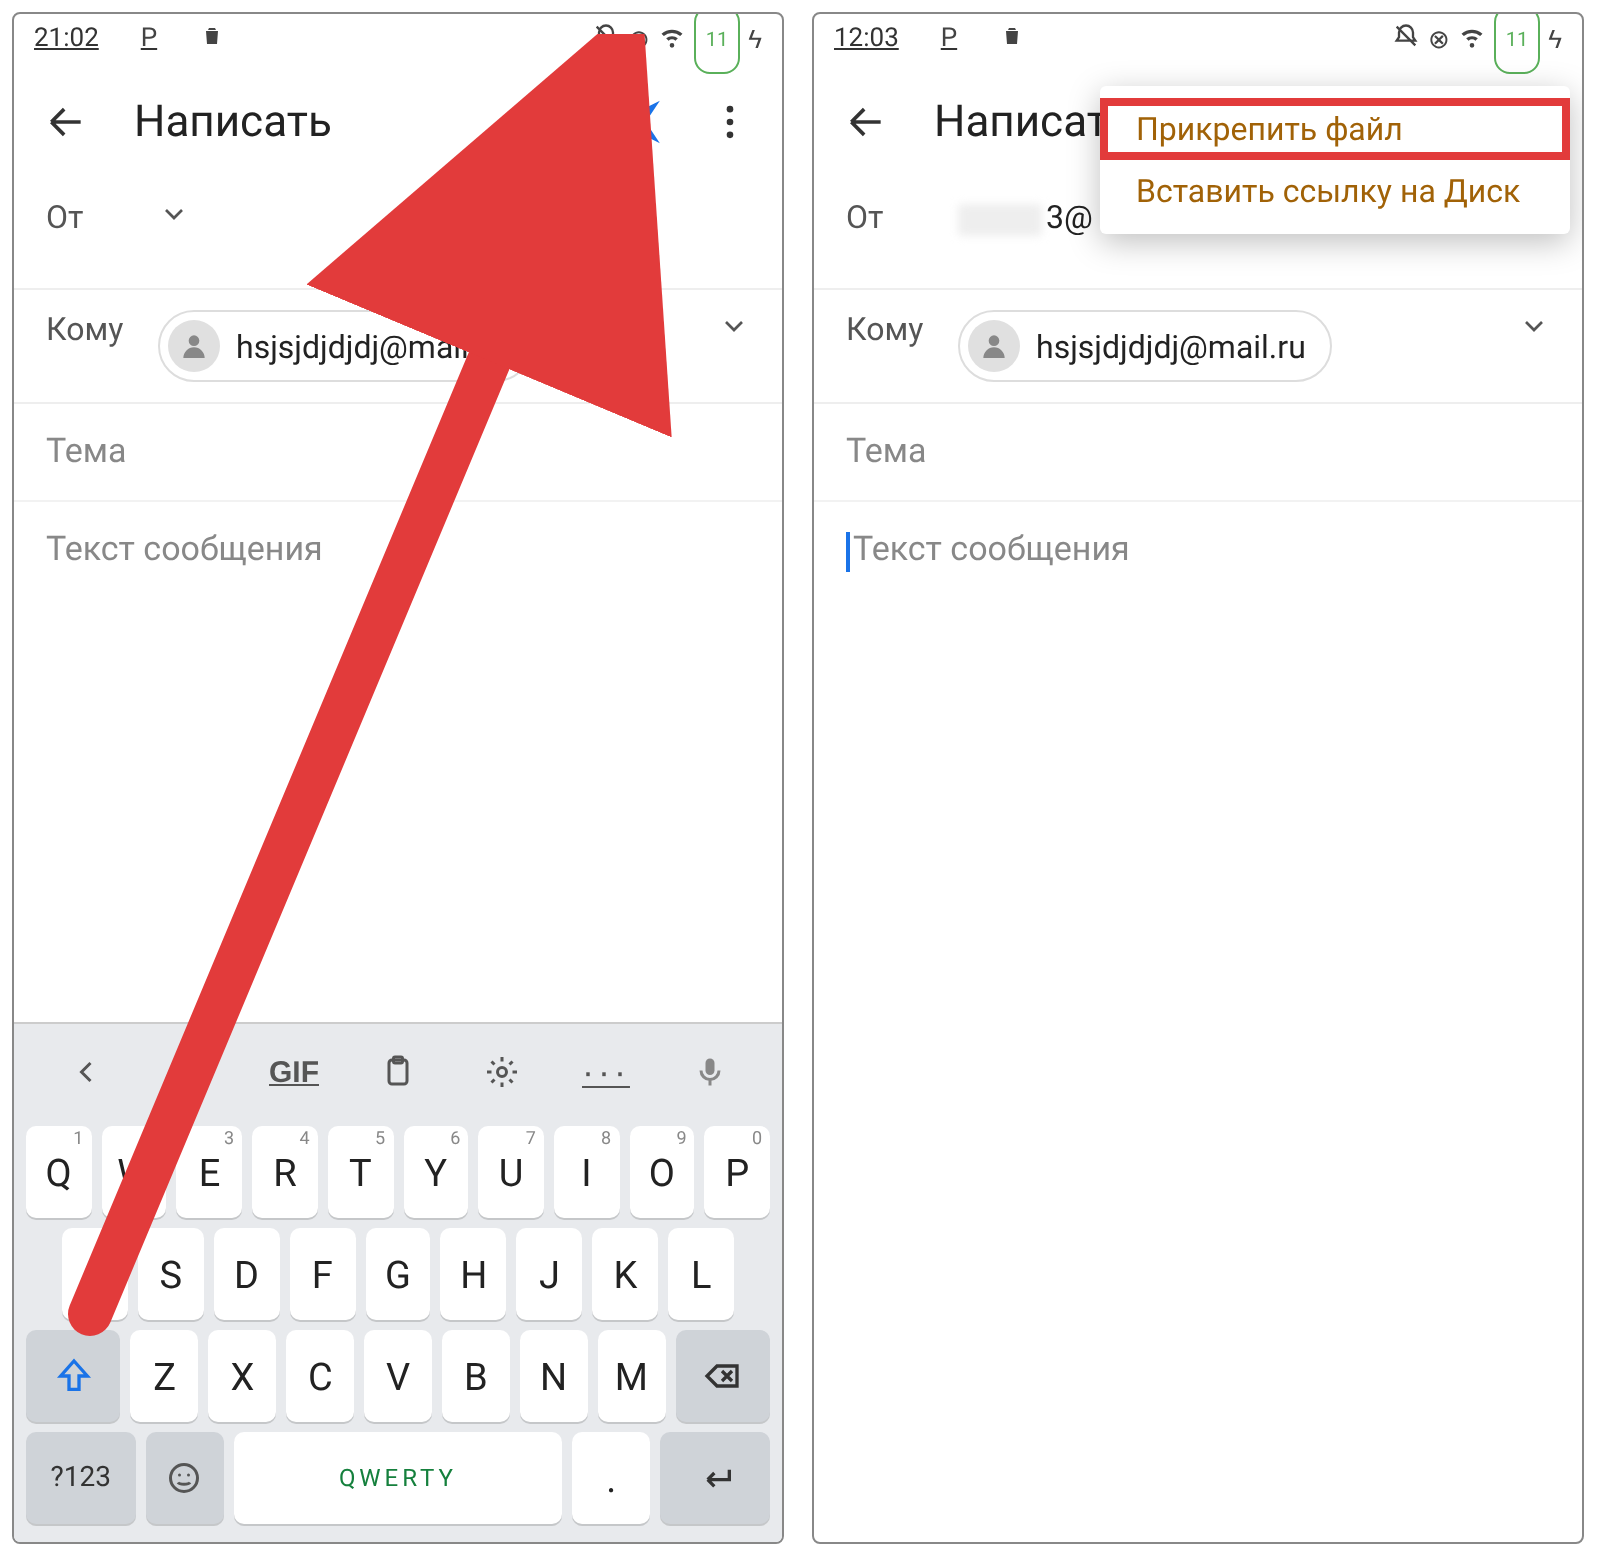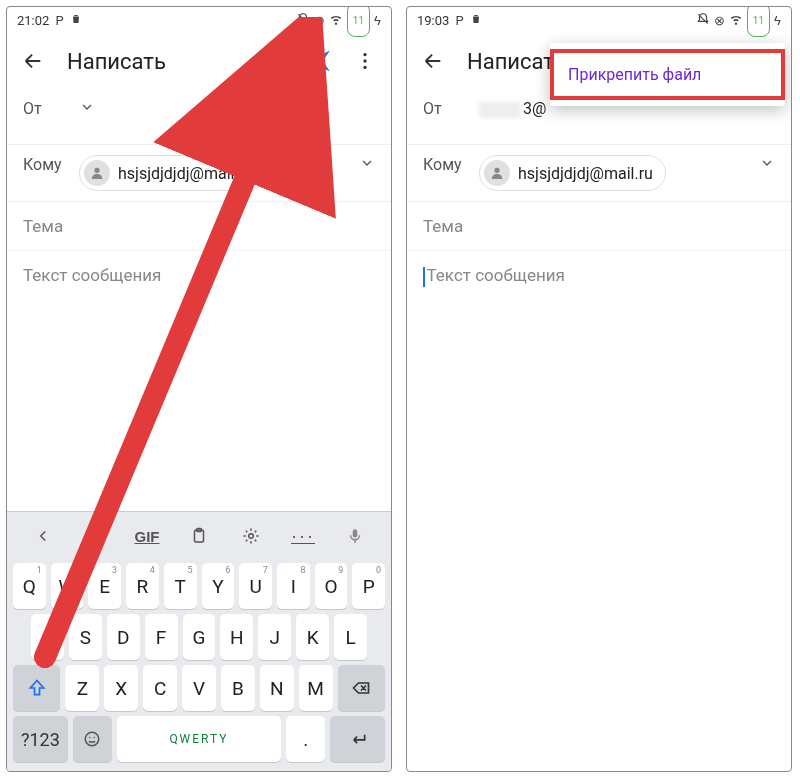--- a/index.html
+++ b/index.html
@@ -26,21 +26,21 @@
   }
   .statusbar {
     height: 26px;
     display: flex;
     align-items: center;
     justify-content: space-between;
     padding: 0 10px;
     font-size: 13px;
     color: #333;
   }
-  .statusbar .left { display:flex; align-items:flex-start; gap:6px;}
+  .statusbar .left { display:flex; align-items:flex-start; gap:21px;text-decoration:underline;}
   .statusbar .right { display:flex; align-items:center; gap:4px;}
   .status-ico { font-size: 13px; color:#444; }
   .battery-pill {
     border:1px solid #5ab05a; border-radius:8px; padding:16px 5px;
     font-size:10px; color:#5ab05a; display:inline-flex; align-items:center; height:14px;
   }
 
   .appbar {
     height: 56px;
     display:flex;
@@ -106,23 +106,23 @@
     position:absolute;
     top: 36px; right: 6px;
     width: 235px;
     background:#fff;
     box-shadow: 0 4px 16px rgba(0,0,0,0.25);
     border-radius: 3px;
     padding: 6px 0;
     z-index: 5;
   }
   .dropdown-item {
-    padding: 16px 18px;
+    padding: 6px 18px;
     font-size: 16px;
-    color:#6d28d9;
+    color:#a16207;
     cursor:pointer;
   }
   .dropdown-item.highlight {
     outline: 4px solid #e23b3b;
     outline-offset: -4px;
   }
 
   
   .keyboard {
     background:#e8eaed;
@@ -323,21 +323,21 @@
           </svg>
       </div>
       <div id="kb-row3-letters" style="display:contents"><div class="key">Z</div><div class="key">X</div><div class="key">C</div><div class="key">V</div><div class="key">B</div><div class="key">N</div><div class="key">M</div></div>
       <div class="key fn wide key-back">
         <svg viewBox="0 0 24 24">
             <path fill="none" stroke="#333" stroke-width="2" d="M21 6H9l-6 6 6 6h12V6zM12 9l6 6m0-6l-6 6"></path>
           </svg>
       </div>
     </div>
     <div class="kb-row">
-      <div class="key fn wide" style="font-size:18px">?123</div>
+      <div class="key fn wide" style="font-size:14px">?123</div>
       <div class="key fn">
         <svg width="18" height="18" viewBox="0 0 24 24">
             <circle cx="12" cy="12" r="9" fill="none" stroke="#555" stroke-width="2"></circle>
             <circle cx="9" cy="10" r="1" fill="#555"></circle>
             <circle cx="15" cy="10" r="1" fill="#555"></circle>
             <path fill="none" stroke="#555" stroke-width="2" d="M8 15c1 1.5 7 1.5 8 0"></path>
           </svg>
       </div>
       <div class="key space">QWERTY</div>
       <div class="key">.</div>
@@ -355,21 +355,21 @@
         <polygon points="0 0, 9 4.5, 0 9" fill="#e23b3b"></polygon>
       </marker>
     </defs>
     <line x1="28" y1="640" x2="270" y2="62" stroke="#e23b3b" stroke-width="22" marker-end="url(#arrowhead)" stroke-linecap="round"></line>
   </svg>
 </div>
 
 <div class="phone">
   <div class="statusbar">
     <div class="left">
-      <span>19:03</span>
+      <span>12:03</span>
       <span class="status-ico">P</span>
       <span class="status-ico">
         <svg viewBox="0 0 24 24" width="12" height="12">
             <path fill="#444" d="M6 7h12l-1 13H7L6 7zm3-3h6l1 2H8l1-2z"></path>
           </svg>
       </span>
     </div>
     <div class="right">
       <span class="status-ico">
         <svg viewBox="0 0 24 24" width="14" height="14">
@@ -425,14 +425,15 @@
   <div class="subject-row">
     <span>Тема</span>
   </div>
 
   <div class="body-row">
     <span class="cursor"></span><span>Текст сообщения</span>
   </div>
 
   <div class="dropdown">
     <div class="dropdown-item highlight">Прикрепить файл</div>
+    <div class="dropdown-item">Вставить ссылку на Диск</div>
   </div>
 </div>
 
 </body></html>

